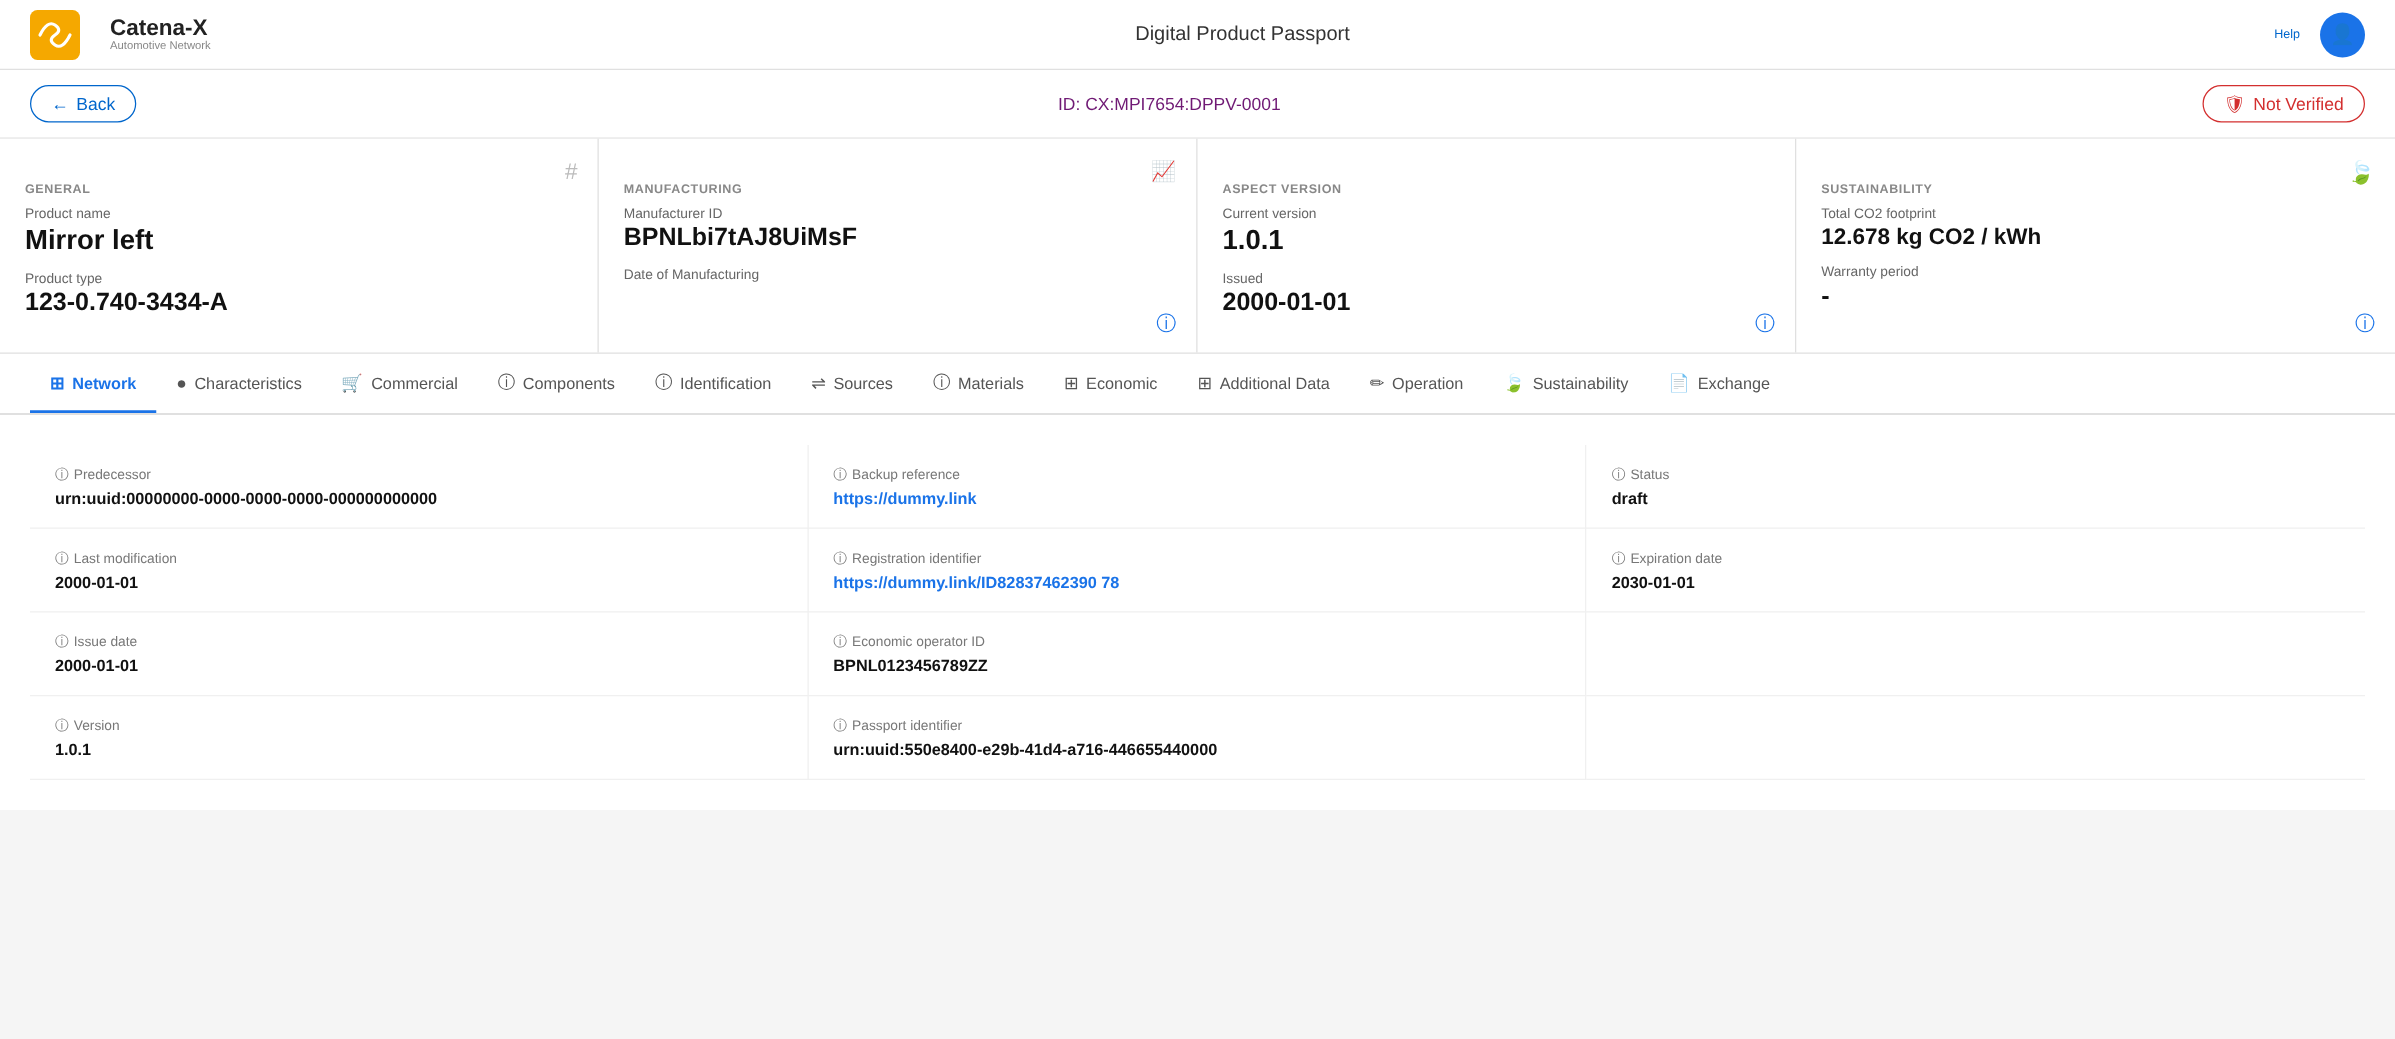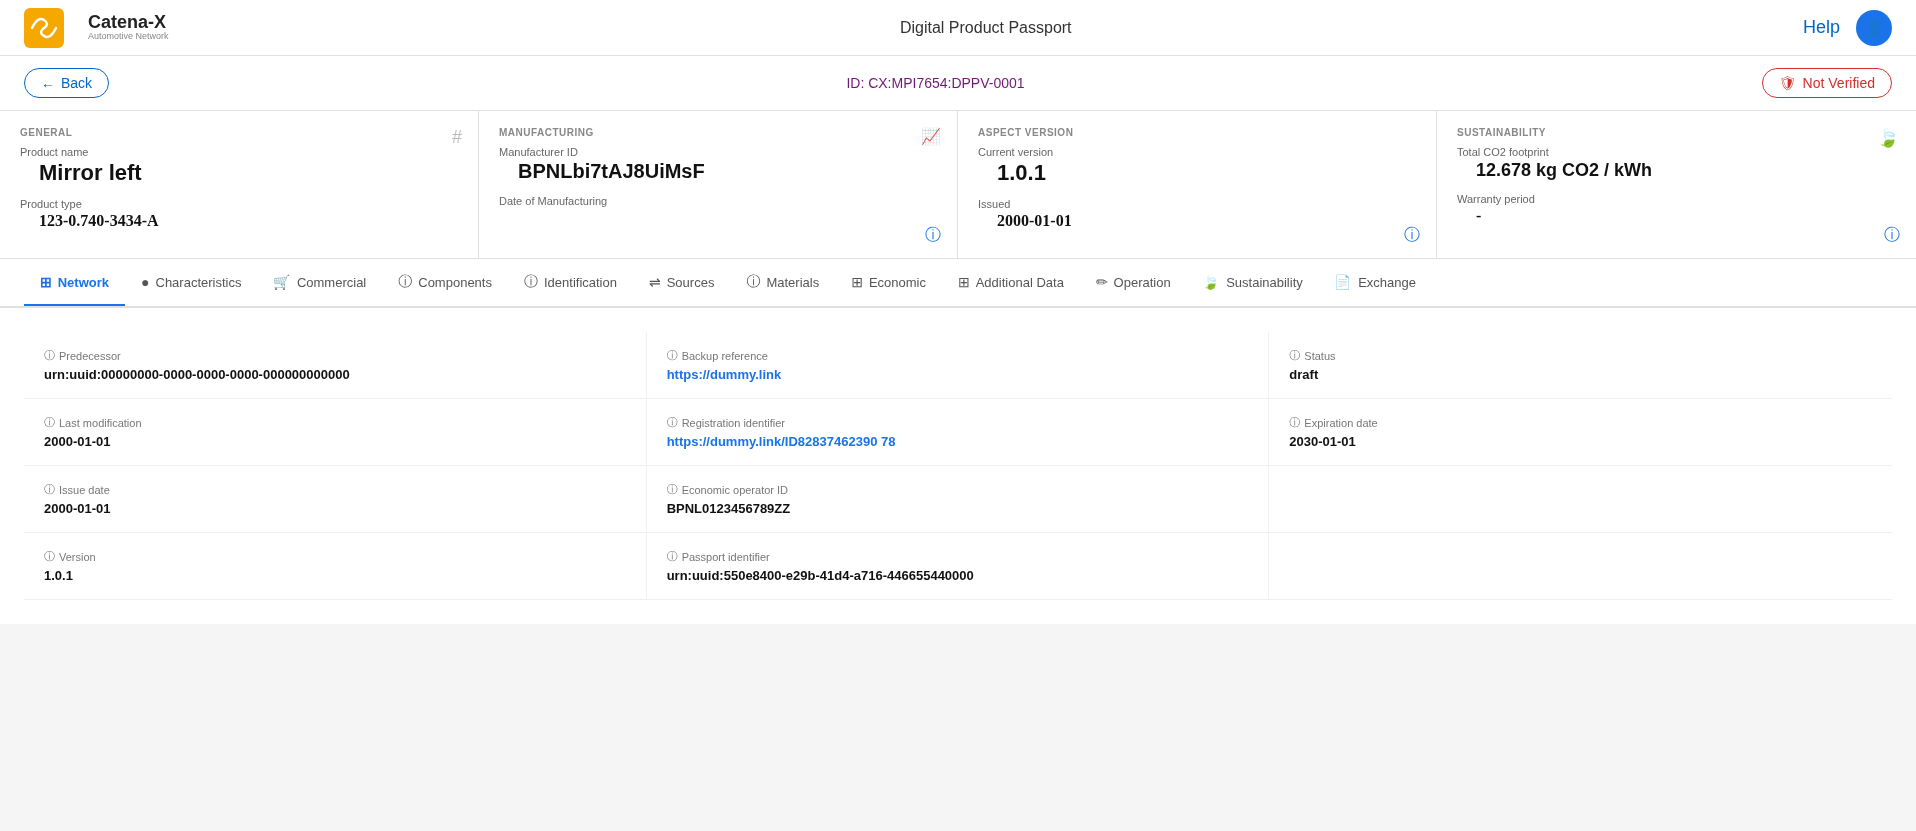--- a/index.html
+++ b/index.html
@@ -44,21 +44,21 @@
       font-weight: 400;
     }
     .header-right {
       display: flex;
       align-items: center;
       gap: 16px;
     }
     .help-link {
       color: #0066cc;
       text-decoration: none;
-      font-size: 18px;
+      font-size: 10px;
     }
     .avatar {
       width: 36px;
       height: 36px;
       border-radius: 50%;
       background: #1a73e8;
       display: flex;
       align-items: center;
       justify-content: center;
       color: #fff;
@@ -116,36 +116,35 @@
       position: relative;
     }
     .card:last-child { border-right: none; }
     .card-section-label {
       font-size: 10px;
       text-transform: uppercase;
       color: #888;
       letter-spacing: 0.5px;
       margin-bottom: 8px;
       font-weight: 600;
+      margin-top: 19px;
     }
     .card-field-label {
       font-size: 11px;
       color: #666;
       margin-bottom: 2px;
     }
     .card-field-value {
       font-size: 22px;
       font-weight: 600;
       color: #111;
       margin-bottom: 12px;
-      margin-left: 19px;
     }
     .card-field-value.small {
-      font-size: 16px;
-      font-family: Liberation Serif, serif;
+      font-size: 20px;
     }
     .card-icon {
       position: absolute;
       top: 16px;
       right: 16px;
       color: #bbb;
       font-size: 18px;
     }
     .card-info-icon {
       position: absolute;

